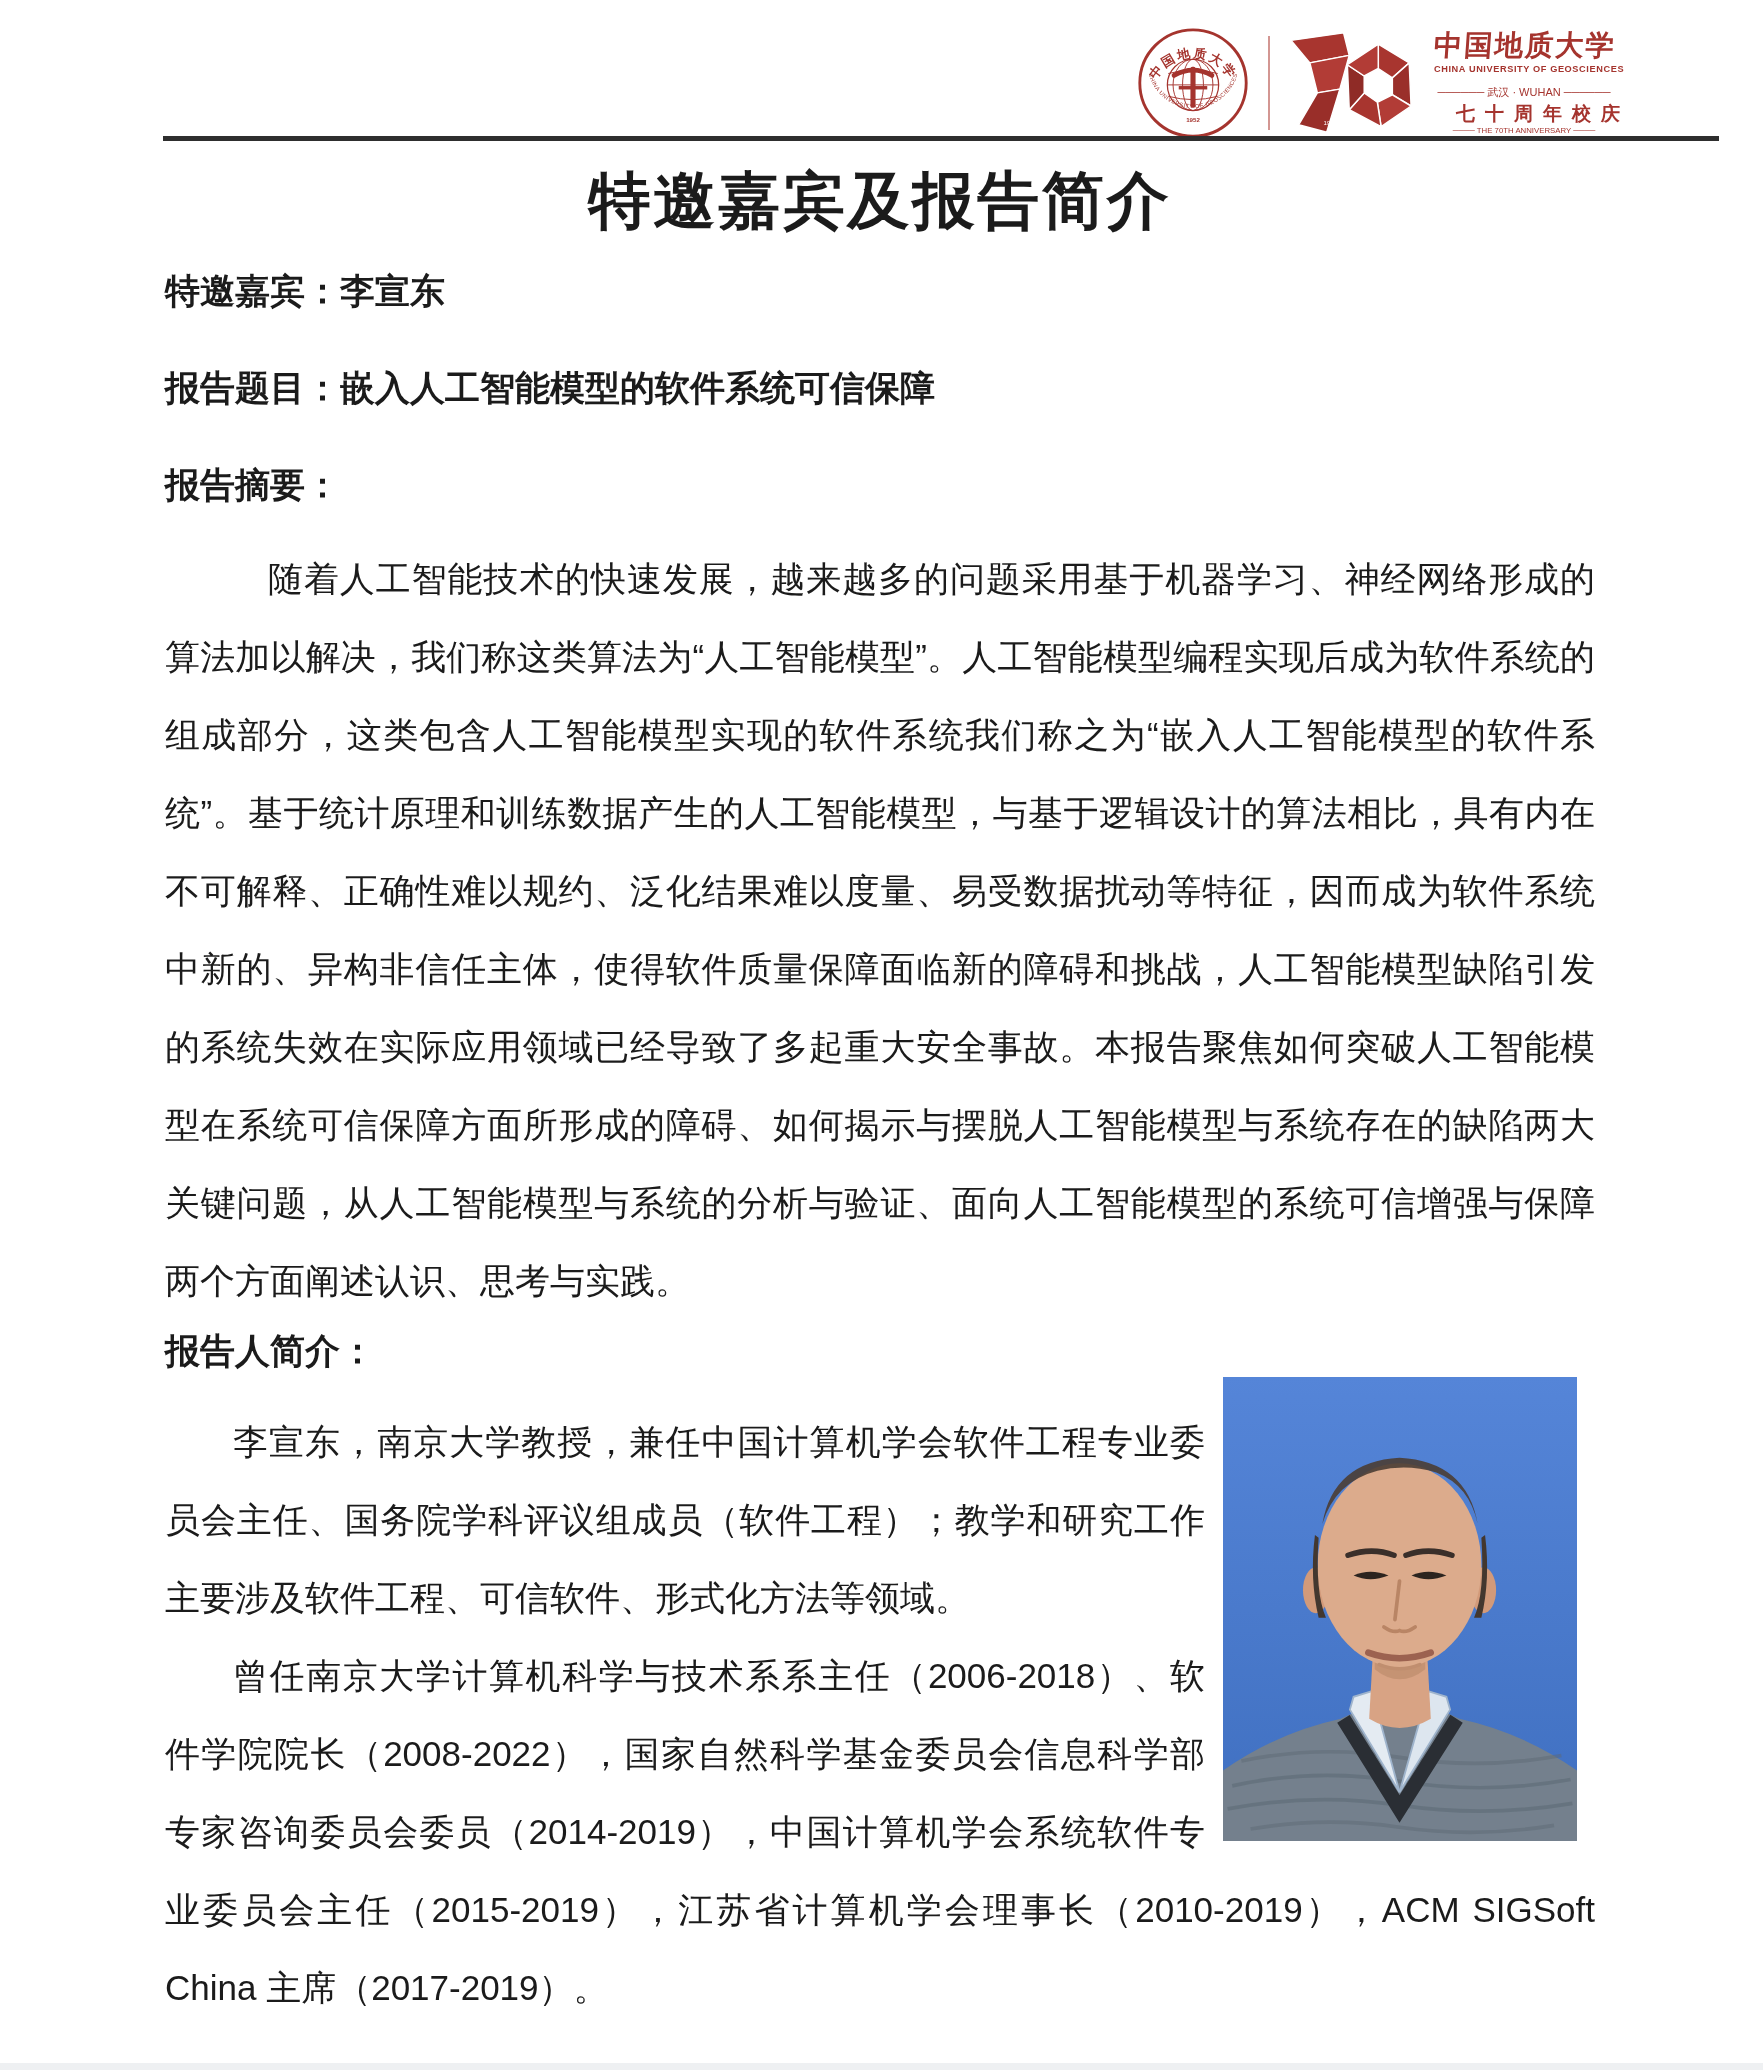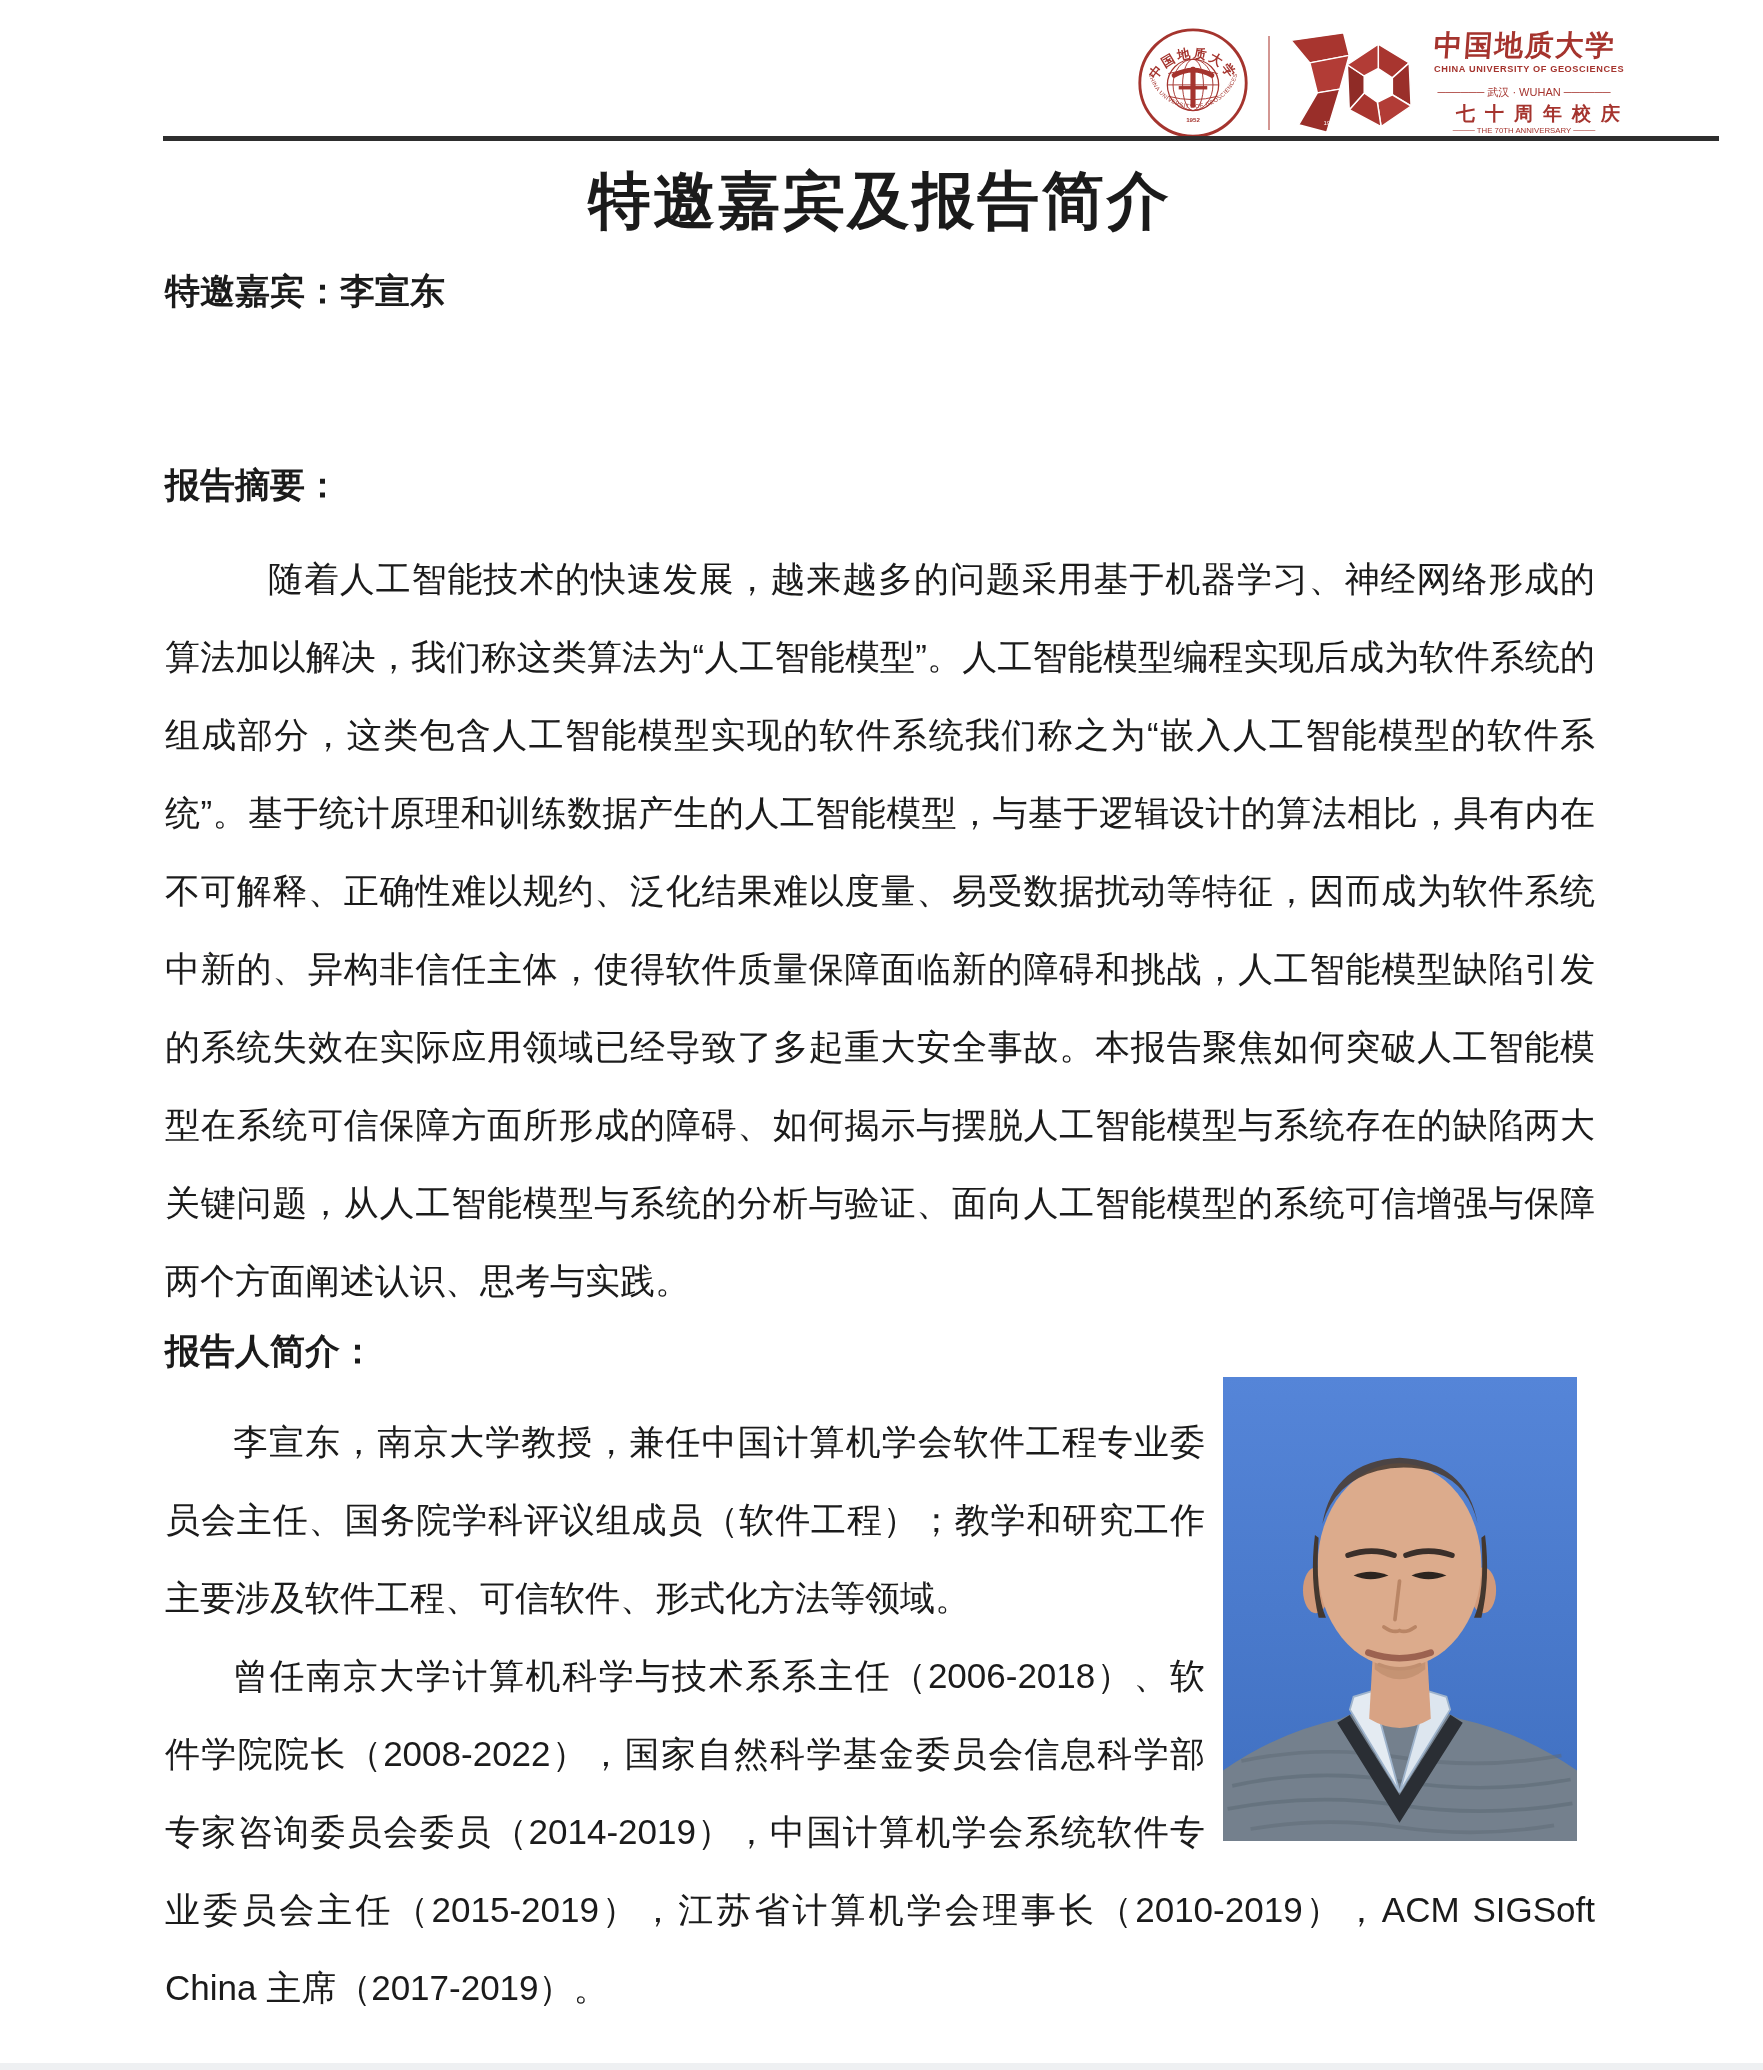--- a/index.html
+++ b/index.html
@@ -92,20 +92,21 @@
       <div class="wm-anniv-zh">七十周年校庆</div>
       <div class="wm-anniv-en">────  THE 70TH ANNIVERSARY  ────</div>
     </div>
   </div>
 
   <div class="header-rule"></div>
 
   <div class="title">特邀嘉宾及报告简介</div>
 
   <div class="label guest">特邀嘉宾：李宣东</div>
+  <div class="label topic">报告题目：嵌入人工智能模型的软件系统可信保障</div>
   <div class="label abstract">报告摘要：</div>
 
   <p class="abstract-text">随着人工智能技术的快速发展，越来越多的问题采用基于机器学习、神经网络形成的算法加以解决，我们称这类算法为“人工智能模型”。人工智能模型编程实现后成为软件系统的组成部分，这类包含人工智能模型实现的软件系统我们称之为“嵌入人工智能模型的软件系统”。基于统计原理和训练数据产生的人工智能模型，与基于逻辑设计的算法相比，具有内在不可解释、正确性难以规约、泛化结果难以度量、易受数据扰动等特征，因而成为软件系统中新的、异构非信任主体，使得软件质量保障面临新的障碍和挑战，人工智能模型缺陷引发的系统失效在实际应用领域已经导致了多起重大安全事故。本报告聚焦如何突破人工智能模型在系统可信保障方面所形成的障碍、如何揭示与摆脱人工智能模型与系统存在的缺陷两大关键问题，从人工智能模型与系统的分析与验证、面向人工智能模型的系统可信增强与保障两个方面阐述认识、思考与实践。</p>
 
   <div class="label bio">报告人简介：</div>
 
   <div class="bio-body">
     <div class="photo-spacer">
 
       <svg class="speaker-photo" viewBox="0 0 385 505" preserveAspectRatio="none">

